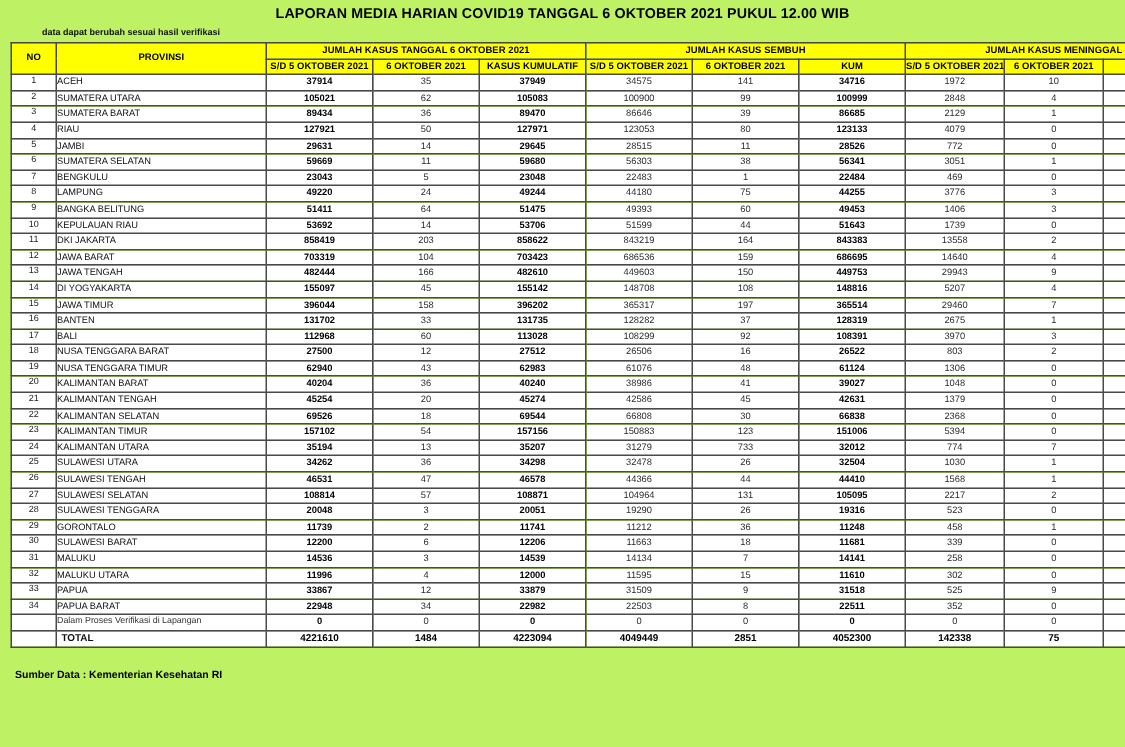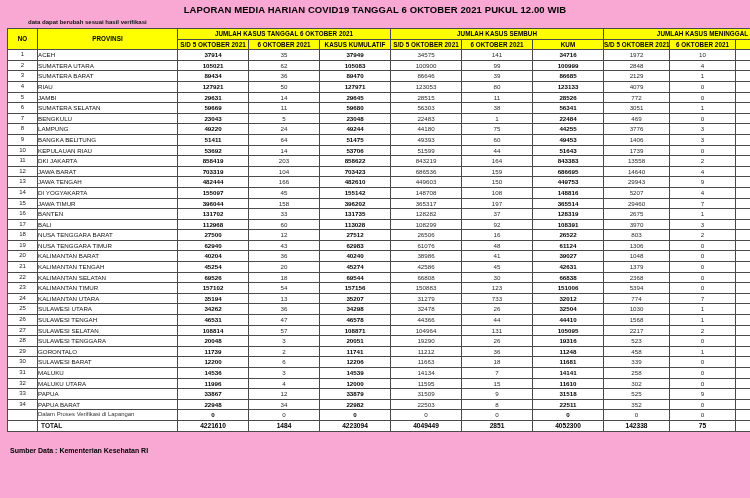--- a/index.html
+++ b/index.html
@@ -11,21 +11,21 @@
     width: 750px;
     height: 498px;
     font-family: "Liberation Sans", sans-serif;
     color: #000000;
     overflow: hidden;
   }
   .page {
     position: relative;
     width: 750px;
     height: 498px;
-    background: #f9a8d4;
+    background: #bef264;
   }
   .title {
     text-align: center;
     font-size: 9.5px;
     font-weight: bold;
     letter-spacing: 0.1px;
     padding-top: 4px;
     line-height: 12px;
   }
   .subtitle {

